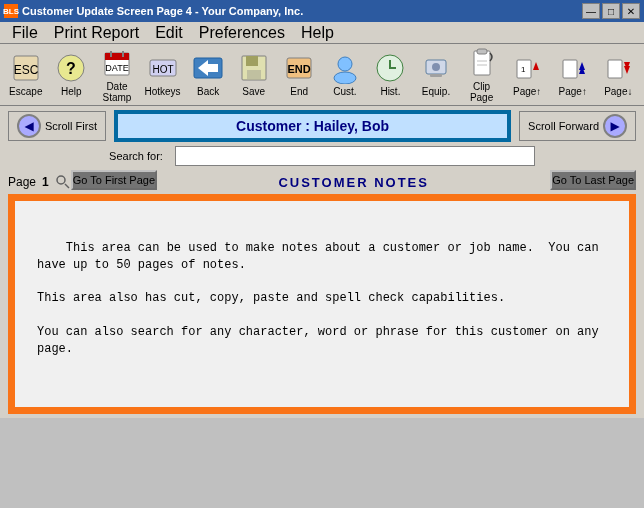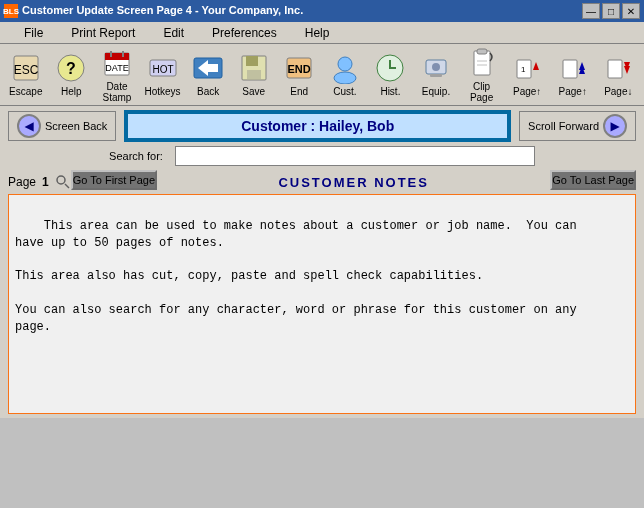--- a/index.html
+++ b/index.html
@@ -18,21 +18,21 @@
       color: white;
       height: 22px;
       display: flex;
       align-items: center;
       justify-content: space-between;
       padding: 0 4px;
       user-select: none;
     }
     .title-bar-left {
       display: flex;
-      align-items: flex-start;
+      align-items: center;
       gap: 4px;
       font-size: 11px;
       font-weight: bold;
     }
     .title-bar-icon {
       width: 14px;
       height: 14px;
       background: #ff6600;
       display: flex;
       align-items: center;
@@ -62,23 +62,22 @@
     .menu-bar {
       background: #d4d0c8;
       height: 22px;
       display: flex;
       align-items: center;
       padding: 0 4px;
       border-bottom: 1px solid #808080;
     }
     .menu-item {
       padding: 2px 8px;
-      font-size: 12px;
+      font-size: 16px;
       cursor: pointer;
-      margin-left: 12px;
     }
 
     
     .toolbar {
       background: #d4d0c8;
       height: 62px;
       display: flex;
       align-items: center;
       padding: 2px 4px;
       gap: 2px;
@@ -201,23 +200,23 @@
       font-size: 13px;
       font-weight: bold;
       letter-spacing: 2px;
       margin-bottom: 4px;
       color: #000080;
     }
 
     
     .notes-area {
       background: #f0f0f0;
-      border: 1px solid #f97316;
+      border: 7px solid #f97316;
       min-height: 220px;
-      padding: 6px;
+      padding: 22px;
       font-family: 'Courier New', Courier, monospace;
       font-size: 12px;
       line-height: 1.4;
       color: #000;
       white-space: pre-wrap;
     }
 
     
     .circle-arrow {
       width: 24px;
@@ -415,21 +414,21 @@
     <span class="toolbar-label">Page↓</span>
   </div>
 
 </div>
 
 <div class="main-content">
 
   <div class="nav-row">
     <button class="scroll-btn">
       <div class="circle-arrow">◀</div>
-      <span>Screen Back</span>
+      <span>Scroll First</span>
     </button>
     <div class="customer-name-box">
       <span>Customer : Hailey, Bob</span>
     </div>
     <button class="scroll-btn">
       <span>Scroll Forward</span>
       <div class="circle-arrow">▶</div>
     </button>
   </div>
 

